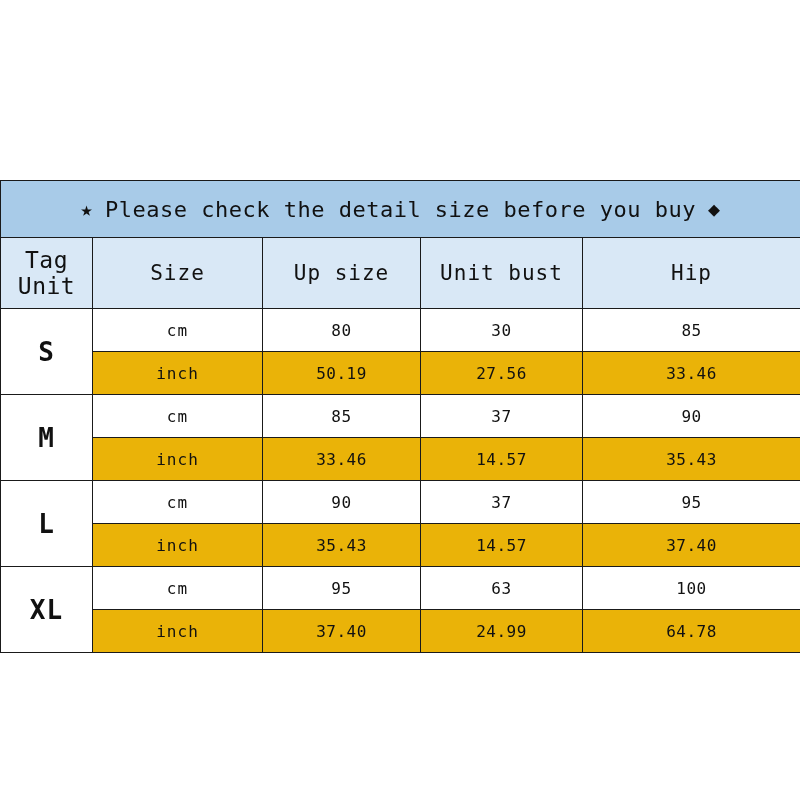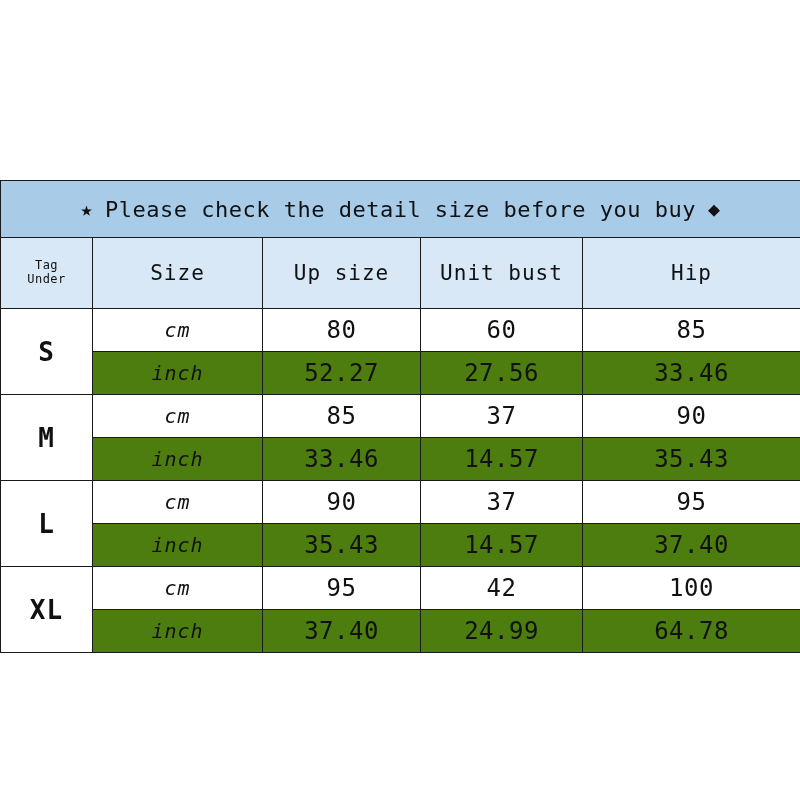--- a/index.html
+++ b/index.html
@@ -54,46 +54,45 @@
     line-height: 1;
     color: #111111;
   }
   .head-row td {
     background: #d9e8f6;
     height: 68px;
     font-size: 21px;
     letter-spacing: 1px;
   }
   .head-tag {
-    font-size: 12px;
+    font-size: 23px;
     line-height: 1.15;
     letter-spacing: 0.5px;
   }
   .tag-cell {
     background: #ffffff;
     font-size: 26px;
     font-weight: 700;
     letter-spacing: 1px;
   }
   .unit-cell {
-    font-size: 20px;
+    font-size: 16px;
     letter-spacing: 1px;
     height: 40px;
-    font-style: italic;
   }
   .val-cell {
-    font-size: 24px;
+    font-size: 16px;
     letter-spacing: 0.5px;
     height: 40px;
   }
   .row-cm td {
     background: #ffffff;
   }
   .row-inch td {
-    background: #4d7c0f;
+    background: #eab308;
   }
   
   col.c-tag   { width: 92px; }
   col.c-unit  { width: 170px; }
   col.c-up    { width: 158px; }
   col.c-under { width: 162px; }
   col.c-hip   { width: 218px; }
 </style>
 </head>
 <body>
@@ -116,38 +115,38 @@
             <span class="star-icon">★</span>
             <span>Please check the detail size before you buy</span>
             <span class="diamond-icon">◆</span>
           </div>
         </td>
       </tr>
 
       <tr class="head-row">
         <td>
           <div class="head-tag">Tag</div>
-          <div class="head-tag">Under</div>
+          <div class="head-tag">Unit</div>
         </td>
         <td>Size</td>
         <td>Up size</td>
         <td>Unit bust</td>
         <td>Hip</td>
       </tr>
 
       <tr class="row-cm">
         <td class="tag-cell" rowspan="2">S</td>
         <td class="unit-cell">cm</td>
         <td class="val-cell">80</td>
-        <td class="val-cell">60</td>
+        <td class="val-cell">30</td>
         <td class="val-cell">85</td>
       </tr>
       <tr class="row-inch">
         <td class="unit-cell">inch</td>
-        <td class="val-cell">52.27</td>
+        <td class="val-cell">50.19</td>
         <td class="val-cell">27.56</td>
         <td class="val-cell">33.46</td>
       </tr>
 
       <tr class="row-cm">
         <td class="tag-cell" rowspan="2">M</td>
         <td class="unit-cell">cm</td>
         <td class="val-cell">85</td>
         <td class="val-cell">37</td>
         <td class="val-cell">90</td>
@@ -170,21 +169,21 @@
         <td class="unit-cell">inch</td>
         <td class="val-cell">35.43</td>
         <td class="val-cell">14.57</td>
         <td class="val-cell">37.40</td>
       </tr>
 
       <tr class="row-cm">
         <td class="tag-cell" rowspan="2">XL</td>
         <td class="unit-cell">cm</td>
         <td class="val-cell">95</td>
-        <td class="val-cell">42</td>
+        <td class="val-cell">63</td>
         <td class="val-cell">100</td>
       </tr>
       <tr class="row-inch">
         <td class="unit-cell">inch</td>
         <td class="val-cell">37.40</td>
         <td class="val-cell">24.99</td>
         <td class="val-cell">64.78</td>
       </tr>
 
     </tbody>

